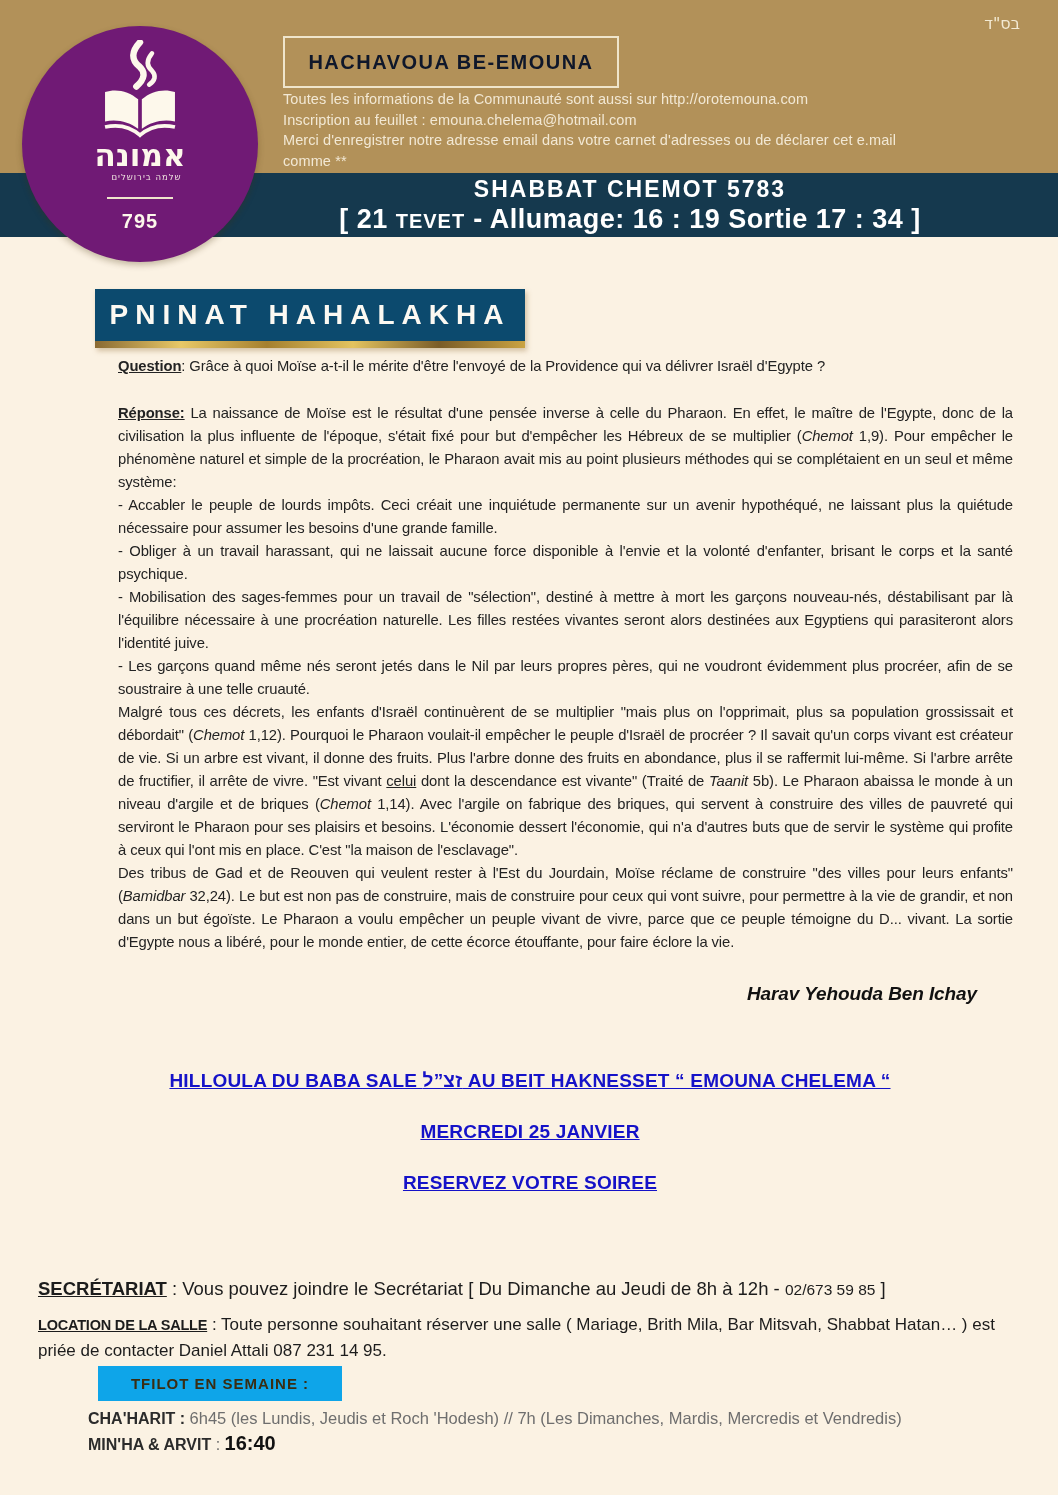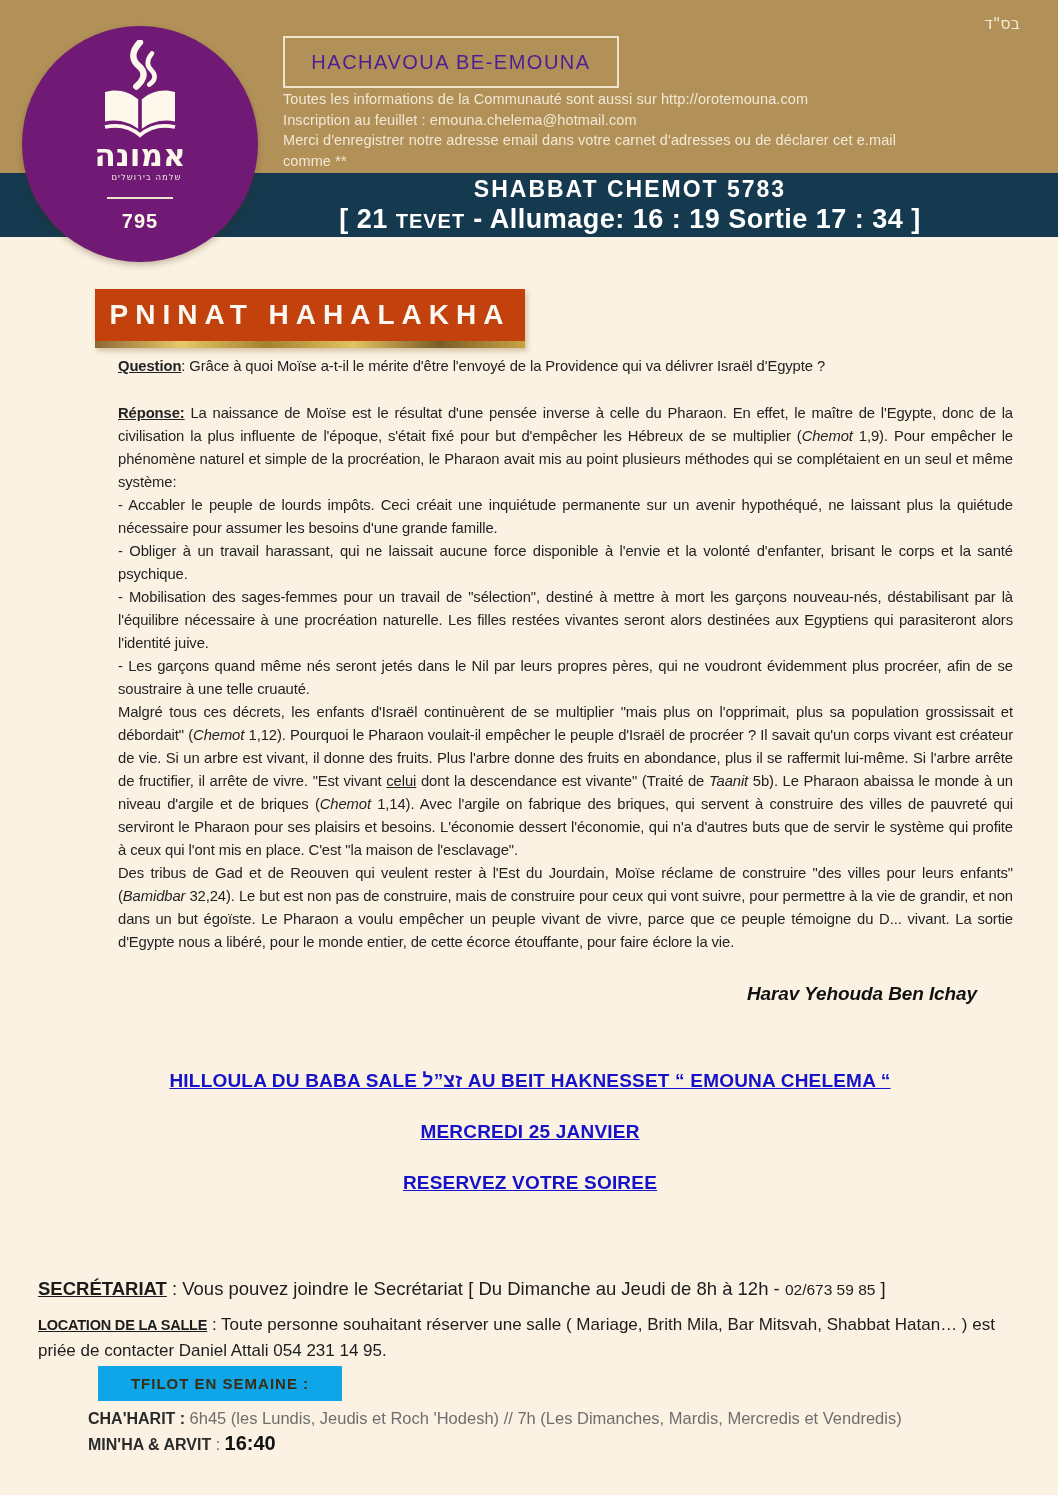--- a/index.html
+++ b/index.html
@@ -5,21 +5,21 @@
   html,body{margin:0;padding:0;}
   .page{position:relative;width:1058px;height:1495px;background:#FBF2E3;overflow:hidden;
         font-family:"Liberation Sans",sans-serif;color:#1e1e1e;}
 
   
   .gold-band{position:absolute;left:0;top:0;width:1058px;height:173px;background:#B29159;}
   .bsd{position:absolute;right:38px;top:14px;color:#F3EAD3;font-size:16px;direction:rtl;
        font-family:"DejaVu Sans",sans-serif;}
   .title-box{position:absolute;left:283px;top:36px;width:332px;height:48px;
              border:2px solid #EFE5CC;display:flex;align-items:center;justify-content:center;}
-  .title-box span{color:#4c1d95;font-size:20px;font-weight:400;letter-spacing:1.5px;}
+  .title-box span{color:#0f172a;font-size:20px;font-weight:700;letter-spacing:1.5px;}
   .hdr-info{position:absolute;left:283px;top:89px;width:660px;color:#F2E8D4;
             font-size:14.5px;line-height:20.5px;letter-spacing:.1px;}
 
   
   .teal-band{position:absolute;left:0;top:173px;width:1058px;height:64px;background:#15394E;}
   .band-inner{position:absolute;left:250px;top:173px;width:760px;height:72px;
               text-align:center;color:#fff;}
   .band-line1{font-size:23px;font-weight:700;letter-spacing:2px;margin-top:3px;}
   .band-line2{font-weight:700;margin-top:1px;letter-spacing:.5px;}
   .s-bb{font-size:27px;} .s-md{font-size:20px;letter-spacing:1px;}
@@ -30,21 +30,21 @@
           display:flex;flex-direction:column;align-items:center;}
   .logo-svg{margin-top:14px;}
   .logo-name{color:#FDF8EB;font-family:"DejaVu Sans",sans-serif;font-weight:700;
              font-size:31px;line-height:30px;margin-top:-4px;direction:rtl;}
   .logo-sub{color:#FDF8EB;font-family:"DejaVu Sans",sans-serif;font-size:8.5px;opacity:.92;
             margin-top:2px;direction:rtl;letter-spacing:1px;margin-left:13px;}
   .circle-divider{width:66px;height:2px;background:#EFE5CC;margin-top:15px;}
   .issue-no{color:#FDF8EB;font-size:20px;font-weight:700;letter-spacing:1px;margin-top:11px;}
 
   
-  .pninat{position:absolute;left:95px;top:289px;width:430px;background:#c2410c;
+  .pninat{position:absolute;left:95px;top:289px;width:430px;background:#0c4a6e;
           box-shadow:2px 3px 5px rgba(140,100,40,.35);}
   .pninat-txt{height:52px;display:flex;align-items:center;justify-content:center;
               color:#FCF9F2;font-size:28px;font-weight:700;letter-spacing:7px;}
   .pninat-strip{height:7px;background:linear-gradient(90deg,#8a6a33,#e8c867,#a5802f,#e3c35f,#7a5c28,#caa342);}
 
   
   .article{position:absolute;left:118px;top:355px;width:895px;font-size:14.8px;
            line-height:23px;text-align:justify;color:#232323;letter-spacing:-.1px;}
   .article p{margin:0;}
   .article p.question{margin-bottom:24px;}
@@ -130,21 +130,21 @@
   </div>
 
   <div class="links">
     <a>HILLOULA DU BABA SALE זצ”ל AU BEIT HAKNESSET “ EMOUNA CHELEMA “</a>
     <a>MERCREDI 25 JANVIER</a>
     <a>RESERVEZ VOTRE SOIREE</a>
   </div>
 
   <div class="secretariat">
     <div class="line1"><span class="s-b s-u">SECRÉTARIAT</span><span> : Vous pouvez joindre le Secrétariat [ Du Dimanche au Jeudi de 8h à 12h -   </span><span class="s-sm">02/673 59 85</span><span> ]</span></div>
-    <div class="line2"><span class="s-b s-u s-loc">LOCATION DE LA SALLE</span><span> : Toute personne souhaitant réserver une salle ( Mariage, Brith Mila, Bar Mitsvah, Shabbat Hatan… ) est priée de contacter Daniel Attali 054 231 14 95.</span></div>
+    <div class="line2"><span class="s-b s-u s-loc">LOCATION DE LA SALLE</span><span> : Toute personne souhaitant réserver une salle ( Mariage, Brith Mila, Bar Mitsvah, Shabbat Hatan… ) est priée de contacter Daniel Attali 087 231 14 95.</span></div>
   </div>
 
   <div class="tfilot-chip">
     <span>TFILOT EN SEMAINE :</span>
   </div>
 
   <div class="schedule">
     <div class="l1"><span class="s-b">CHA'HARIT : </span><span class="s-gray">6h45 (les Lundis, Jeudis et Roch 'Hodesh) //  7h (Les Dimanches, Mardis, Mercredis et Vendredis)</span></div>
     <div class="l2"><span class="s-b">MIN'HA &amp; ARVIT</span><span class="s-gray"> : </span><span class="s-big">16:40</span></div>
   </div>

